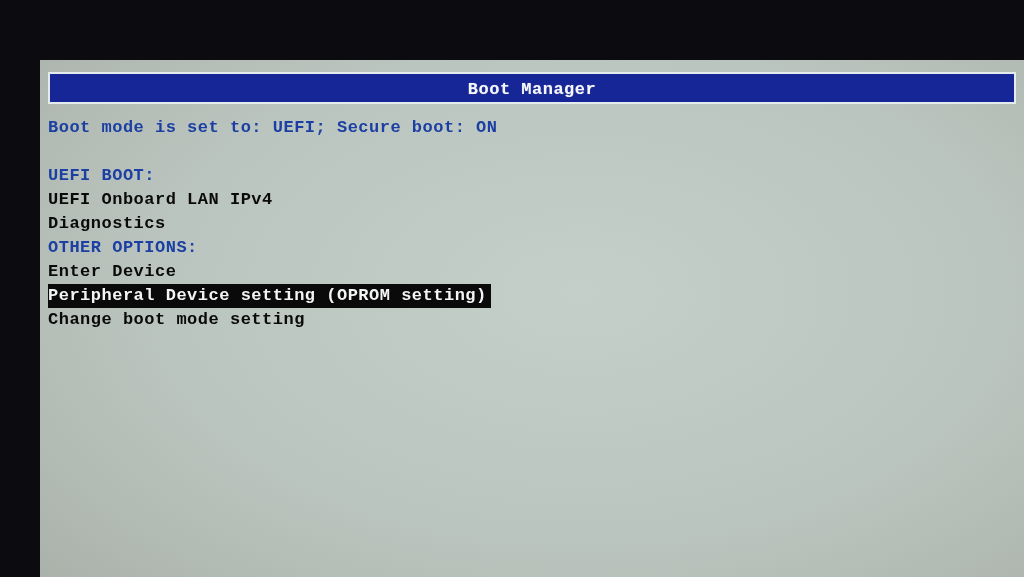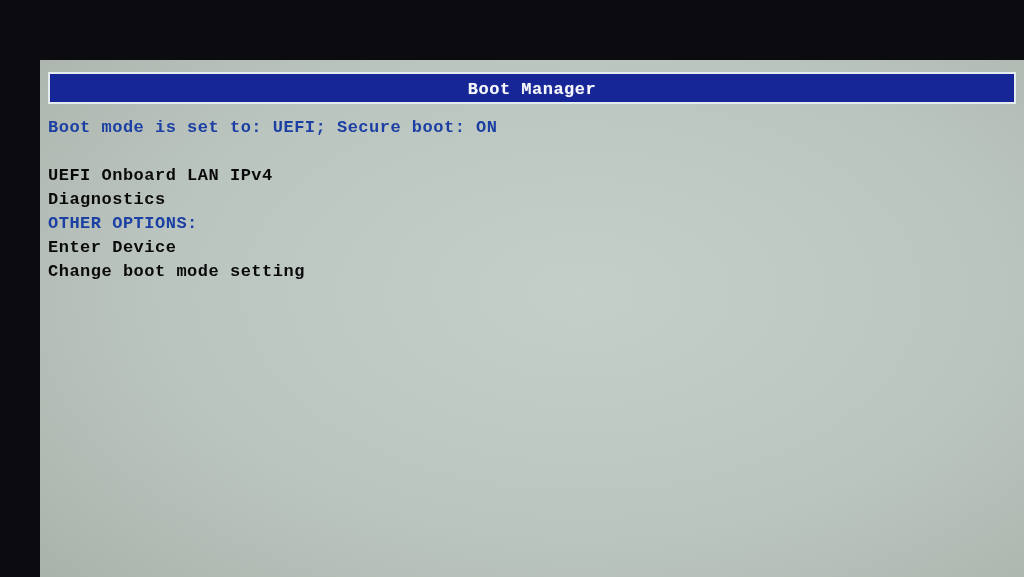--- a/index.html
+++ b/index.html
@@ -82,27 +82,31 @@
     <div class="title-bar">
       <span class="title-text">Boot Manager</span>
     </div>
 
     <div class="content">
 
       <div class="line blue">Boot mode is set to: UEFI; Secure boot: ON</div>
 
       <div class="line"></div>
 
+      <div class="line blue">UEFI BOOT:</div>
 
       <div class="line black">UEFI Onboard LAN IPv4</div>
 
       <div class="line black">Diagnostics</div>
 
       <div class="line blue">OTHER OPTIONS:</div>
       <div class="line black">Enter Device</div>
+      <div class="line">
+        <span class="selected-wrap">Peripheral Device setting (OPROM setting)</span>
+      </div>
       <div class="line black">Change boot mode setting</div>
 
       <div class="line"></div>
 
 
     </div>
   </div>
 </div>
 
 </body></html>

